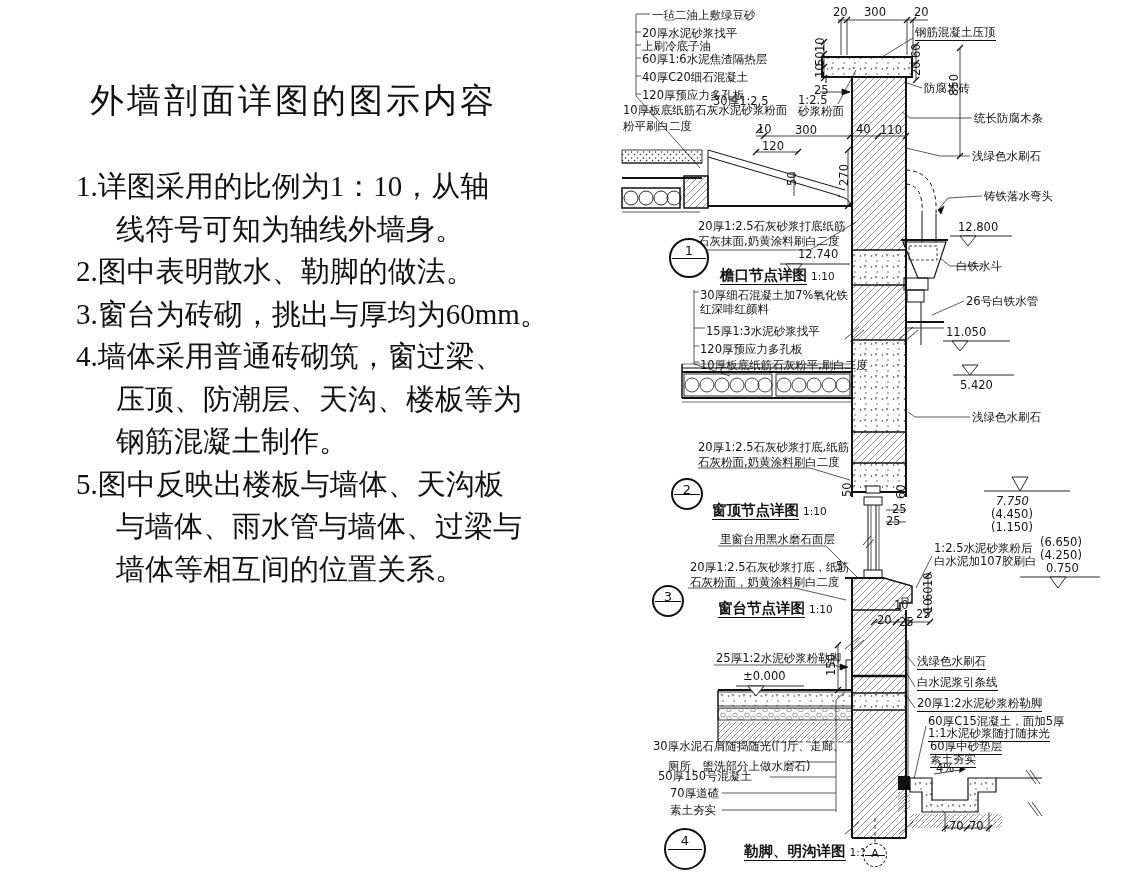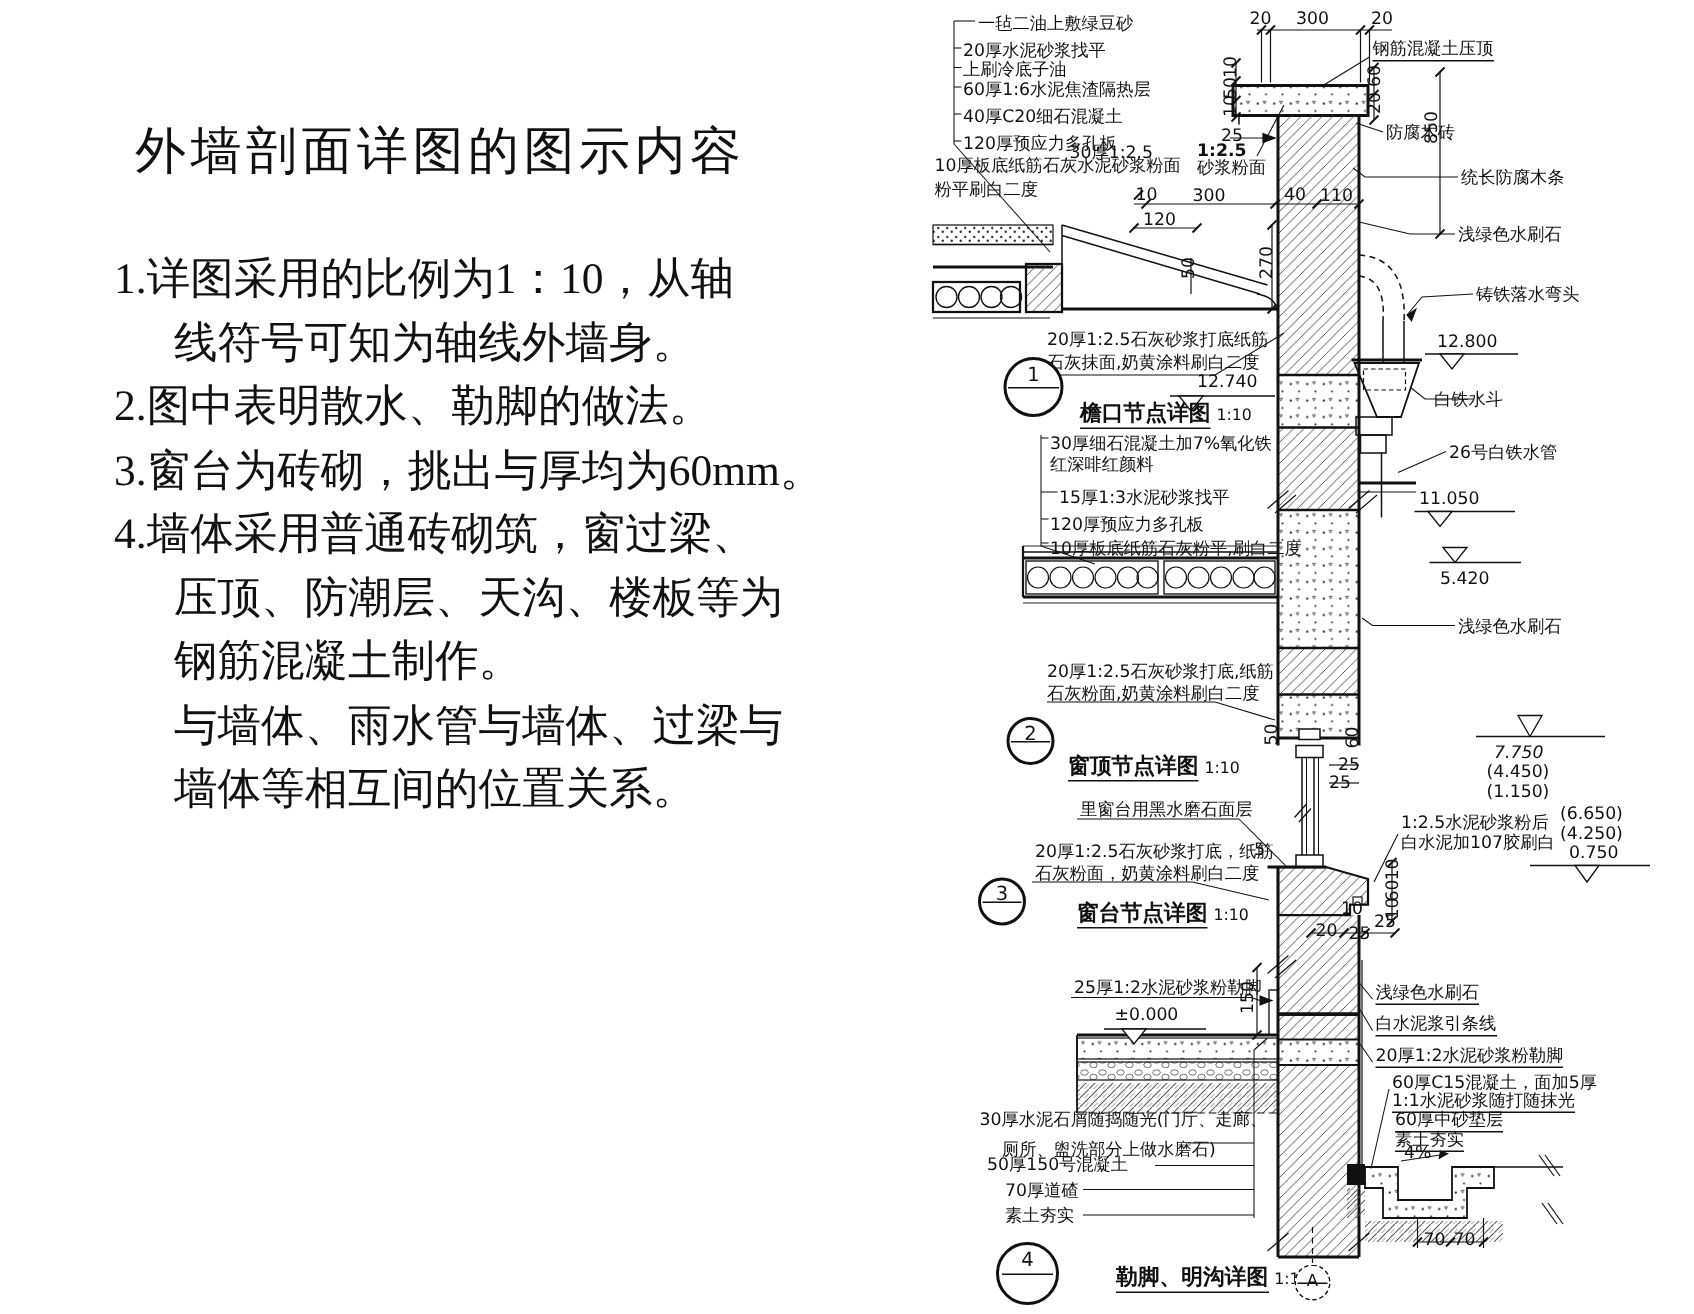--- a/index.html
+++ b/index.html
@@ -35,20 +35,21 @@
 
   <div id="page-title">外墙剖面详图的图示内容</div>
   <div id="list">
       <div class="tl">1.详图采用的比例为1：10，从轴</div>
       <div class="tl cont">线符号可知为轴线外墙身。</div>
       <div class="tl">2.图中表明散水、勒脚的做法。</div>
       <div class="tl">3.窗台为砖砌，挑出与厚均为60mm。</div>
       <div class="tl">4.墙体采用普通砖砌筑，窗过梁、</div>
       <div class="tl cont">压顶、防潮层、天沟、楼板等为</div>
       <div class="tl cont">钢筋混凝土制作。</div>
+      <div class="tl">5.图中反映出楼板与墙体、天沟板</div>
       <div class="tl cont">与墙体、雨水管与墙体、过梁与</div>
       <div class="tl cont">墙体等相互间的位置关系。</div>
     </div>
 
   <svg id="draw-svg" width="1129" height="876" viewBox="0 0 1129 876">
     <defs>
       <pattern id="hat" width="7" height="7" patternUnits="userSpaceOnUse">
         <path d="M0,7 L7,0" stroke="#444" stroke-width="0.6"></path>
       </pattern>
       <pattern id="conc" width="11" height="11" patternUnits="userSpaceOnUse">
@@ -336,21 +337,21 @@
   </svg>
 
   <div id="labels">
       <span class="lab" style="left: 652px; top: 9px;">一毡二油上敷绿豆砂</span>
       <span class="lab" style="left: 642px; top: 27px;">20厚水泥砂浆找平</span>
       <span class="lab" style="left: 642px; top: 40px;">上刷冷底子油</span>
       <span class="lab" style="left: 642px; top: 53px;">60厚1:6水泥焦渣隔热层</span>
       <span class="lab" style="left: 642px; top: 71px;">40厚C20细石混凝土</span>
       <span class="lab" style="left: 642px; top: 89px;">120厚预应力多孔板</span>
       <span class="lab" style="left: 713px; top: 95px;">30厚1:2.5</span>
-      <span class="lab" style="left: 798px; top: 94px; font-weight: bold;">1:2.5</span>
+      <span class="lab" style="left: 798px; top: 94px;">1:2.5</span>
       <span class="lab" style="left: 798px; top: 105px;">砂浆粉面</span>
       <span class="lab" style="left: 623px; top: 104px;">10厚板底纸筋石灰水泥砂浆粉面</span>
       <span class="lab" style="left: 623px; top: 120px;">粉平刷白二度</span>
       <span class="lab" style="left: 833px; top: 6px;">20</span>
       <span class="lab" style="left: 864px; top: 6px;">300</span>
       <span class="lab" style="left: 914px; top: 6px;">20</span>
       <span class="lab" style="left: 757px; top: 123px;">10</span>
       <span class="lab" style="left: 795px; top: 124px;">300</span>
       <span class="lab" style="left: 856px; top: 123px;">40</span>
       <span class="lab" style="left: 880px; top: 124px;">110</span>

